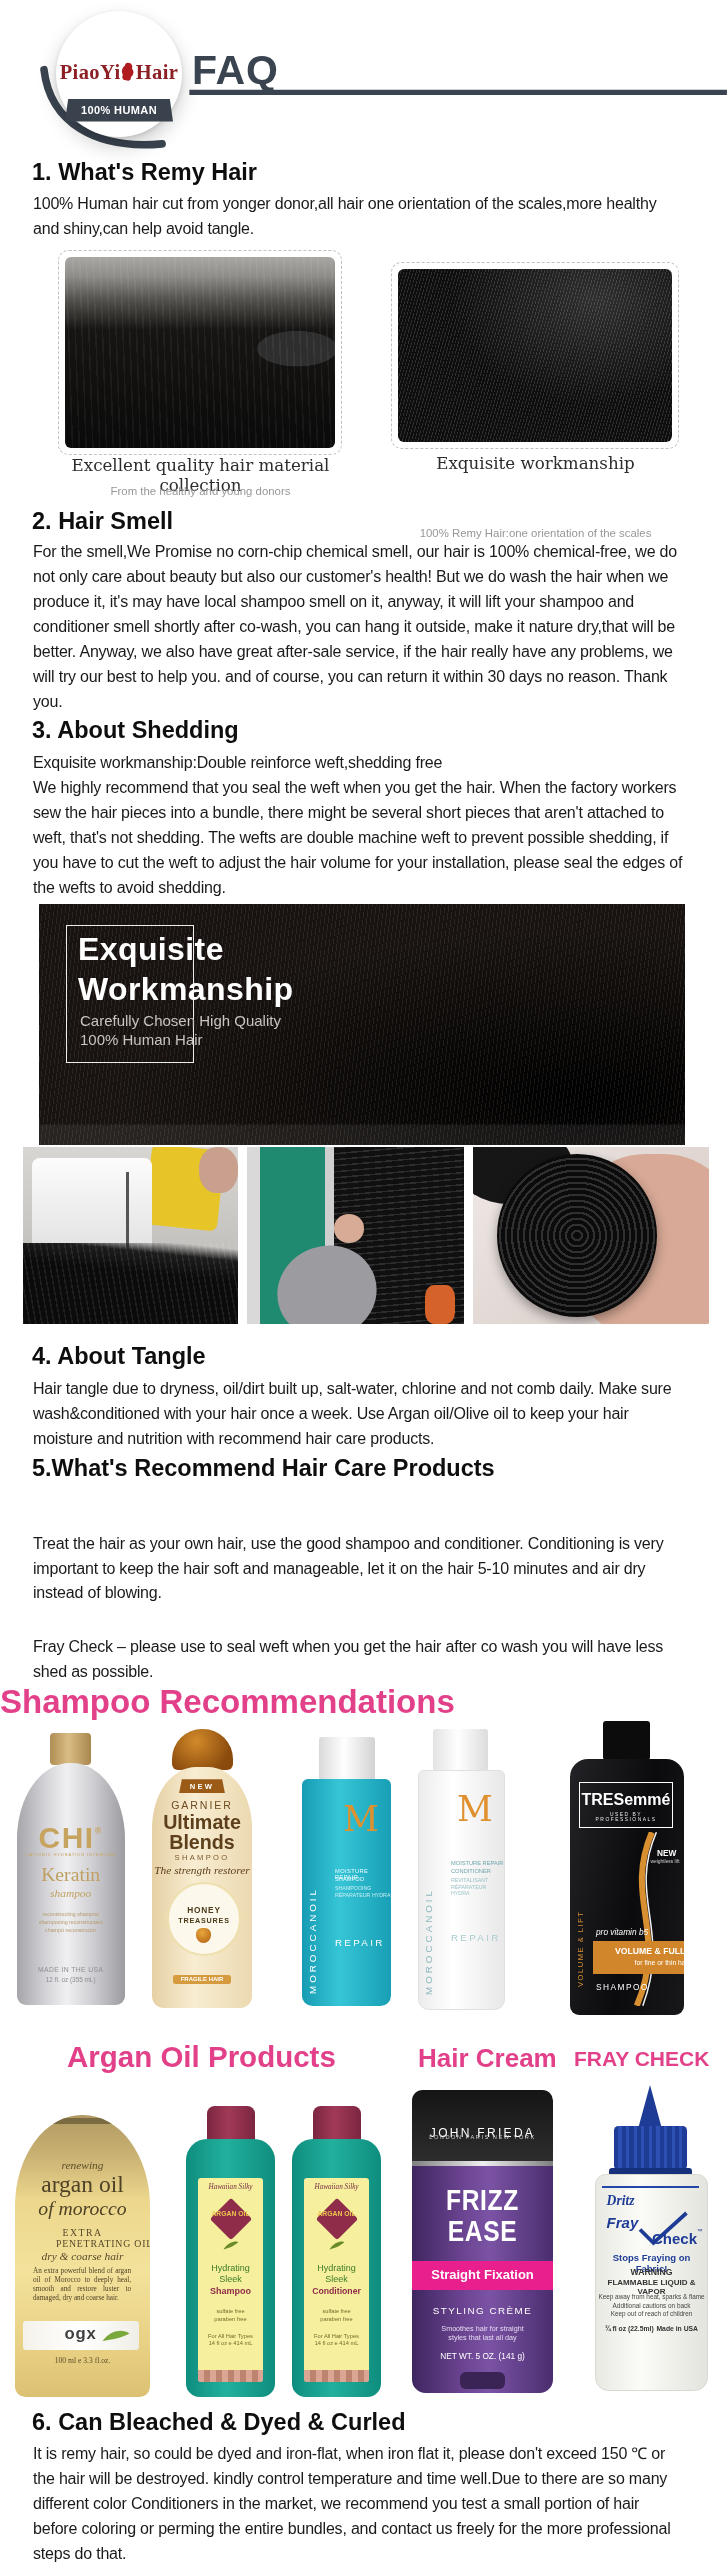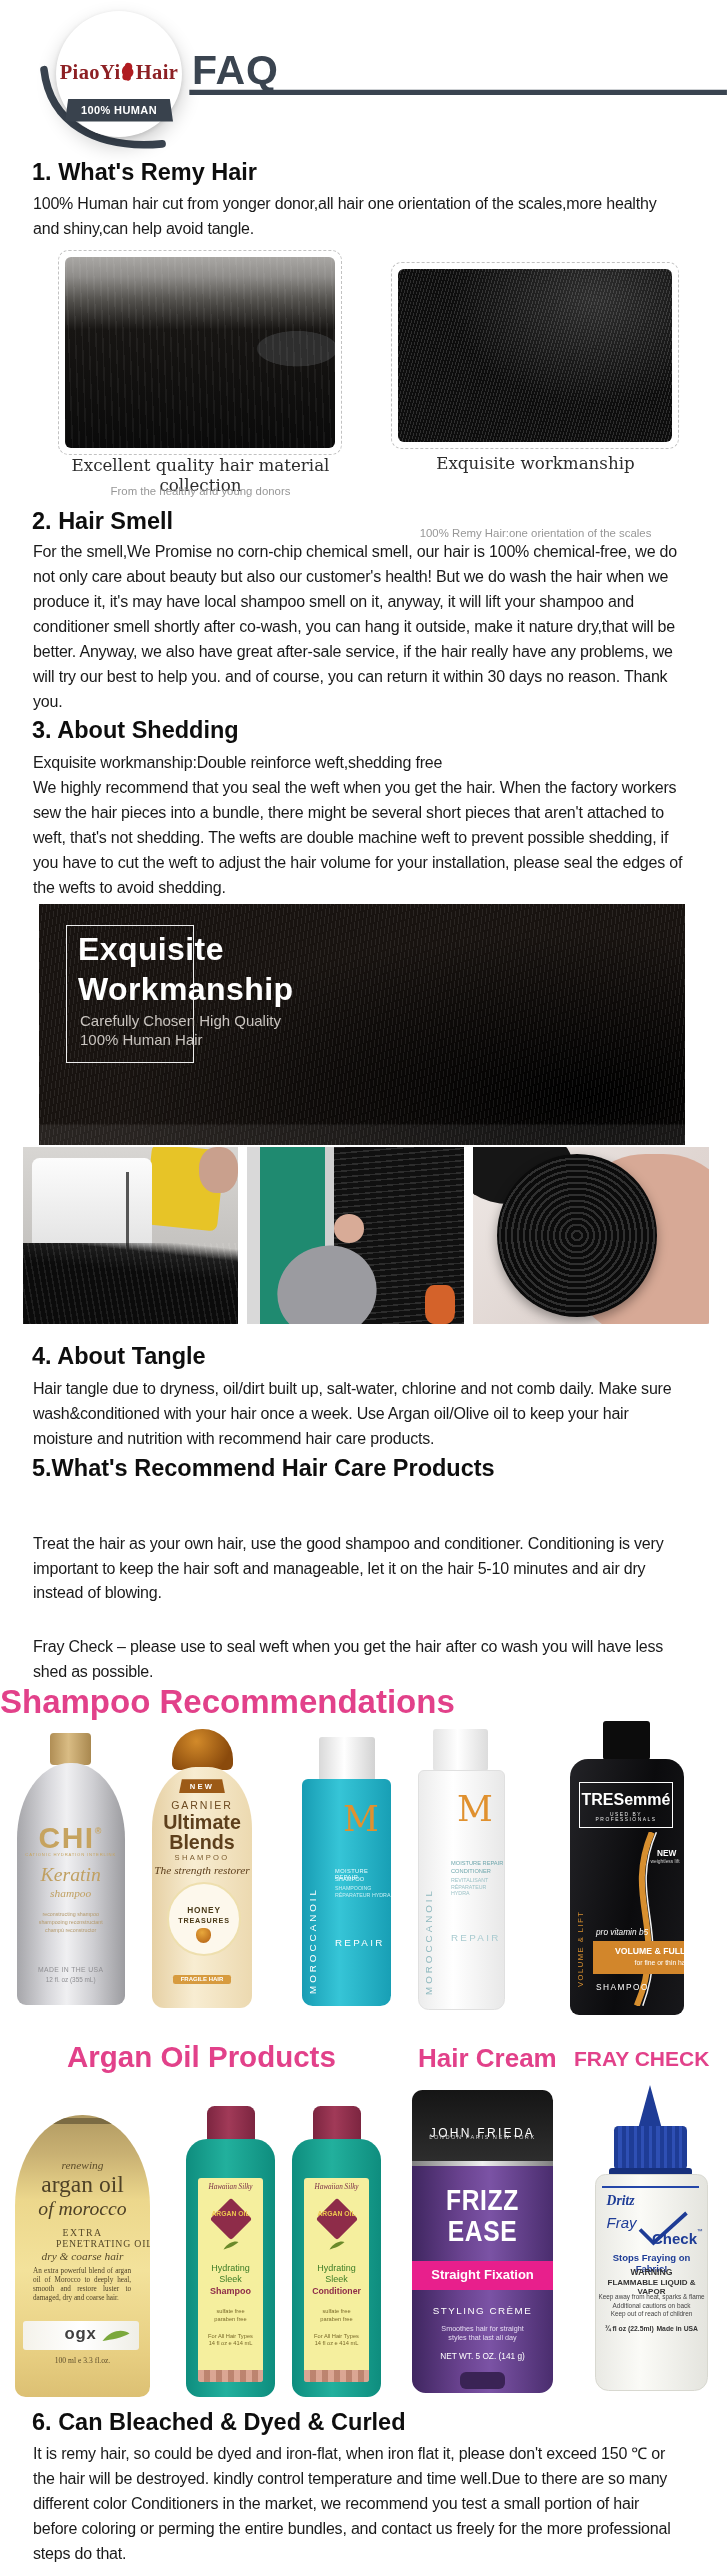--- a/index.html
+++ b/index.html
@@ -123,21 +123,21 @@
   <div class="p-sec p-tight" style="top:1532px">Treat the hair as your own hair, use the good shampoo and conditioner. Conditioning is very important to keep the hair soft and manageable, let it on the hair 5-10 minutes and air dry instead of  blowing.</div>
   <div class="p-sec p-tight" style="top:1635px">Fray Check – please use to seal weft when you get the hair after co wash you will have less shed as possible.</div>
 
   <div class="pinkh" style="left:0;top:1683px;width:727px;font-size:33px;">Shampoo  Recommendations</div>
 
   <div class="prod" style="left:16.7px;top:1733px;width:103px;height:273px;">
     <div class="abs" style="left:33px;top:0;width:41px;height:32px;background:linear-gradient(90deg,#b08e55,#d9bc84 45%,#a9884f);border-radius:3.8px;"></div>
     <div class="abs" style="left:0;top:30px;width:108px;height:242px;border-radius:53px 53px 9px 9px / 76px 76px 9px 9px;background:linear-gradient(90deg,#a6a6aa,#d6d6da 28%,#f0f0f2 46%,#cfcfd3 70%,#9c9ca0);">
       <div class="ctr" style="top:58px;font-size:30px;font-weight:700;color:#c6a35f;letter-spacing:1.5px;"><span>CHI</span><span style="font-size:9px;vertical-align:13.6px;">®</span></div>
       <div class="ctr" style="top:89px;font-size:4.2px;color:#c6a35f;letter-spacing:0.8px;">CATIONIC  HYDRATION  INTERLINK</div>
-      <div class="ctr" style="top:100px;font-family:'Liberation Serif',serif;font-style:italic;font-size:19.7px;color:#c0a062;">Keratin</div>
+      <div class="ctr" style="top:100px;font-family:'Liberation Serif',serif;font-size:19.7px;color:#c0a062;">Keratin</div>
       <div class="ctr" style="top:124px;font-family:'Liberation Serif',serif;font-style:italic;font-size:11.4px;color:#c0a062;">shampoo</div>
       <div class="ctr" style="top:148px;font-size:5.3px;color:#b49a6c;">reconstructing shampoo</div>
       <div class="ctr" style="top:156px;font-size:5.3px;color:#b49a6c;">shampooing reconstructant</div>
       <div class="ctr" style="top:164px;font-size:5.3px;color:#b49a6c;">champú reconstructor</div>
       <div class="ctr" style="top:203px;font-size:6.8px;color:#8e8e92;letter-spacing:0.4px;">MADE IN THE USA</div>
       <div class="ctr" style="top:213px;font-size:6.4px;color:#8e8e92;">12 fl. oz (355 mL)</div>
     </div>
   </div>
 
   <div class="prod" style="left:152px;top:1729px;width:100px;height:279px;">
@@ -298,21 +298,21 @@
   <div class="prod" style="left:589px;top:2085px;width:123px;height:309px;">
     <div class="abs" style="left:49px;top:0;width:0;height:0;border-left:12px solid transparent;border-right:12px solid transparent;border-bottom:44px solid #1e3c96;"></div>
     <div class="abs" style="left:25px;top:41px;width:73px;height:44px;border-radius:4.5px;background:repeating-linear-gradient(90deg,#1e3c96 0 4.5px,#2e4fb4 4.5px 7.6px);"></div>
     <div class="abs" style="left:19.7px;top:83px;width:83px;height:7.6px;background:#17307c;border-radius:3px;"></div>
     <div class="abs" style="left:6px;top:89px;width:111px;height:215px;border-radius:10.6px 10.6px 13.6px 13.6px;background:linear-gradient(90deg,#e9e9e4,#fbfbf7 40%,#e4e4de);border:0.8px solid #d8d8d0;overflow:hidden;">
       <div class="abs" style="left:6px;top:10.6px;width:97px;height:2.3px;background:#2446a8;"></div>
       <div class="abs" style="left:10.6px;top:18px;font-family:'Liberation Serif',serif;font-style:italic;font-size:13.6px;font-weight:700;color:#1e3c96;">Dritz</div>
       <svg class="abs" style="left:36px;top:35px;" width="58" height="36" viewBox="0 0 76 48">
           <path d="M10 26 L28 44 L72 4" stroke="#1e3c96" stroke-width="5" fill="none"></path>
         </svg>
-      <div class="abs" style="left:10.6px;top:39px;font-size:15px;font-weight:400;font-style:italic;color:#1e3c96;">Fray</div>
+      <div class="abs" style="left:10.6px;top:39px;font-size:15px;font-weight:700;font-style:italic;color:#1e3c96;">Fray</div>
       <div class="abs" style="left:56px;top:55px;font-size:15px;font-weight:700;color:#1e3c96;">Check</div>
       <div class="abs" style="right:4.5px;top:53px;font-size:6px;color:#1e3c96;">™</div>
       <div class="ctr" style="top:77px;font-size:9.5px;font-weight:700;color:#1e3c96;">Stops Fraying on Fabric!</div>
       <div class="ctr" style="top:92px;font-size:8.7px;font-weight:700;color:#333;">WARNING</div>
       <div class="ctr" style="top:103px;font-size:8px;font-weight:700;color:#333;">FLAMMABLE LIQUID &amp; VAPOR</div>
       <div class="ctr" style="top:118px;font-size:6.4px;color:#444;">Keep away from heat, sparks &amp; flame</div>
       <div class="ctr" style="top:127px;font-size:6.4px;color:#444;">Additional cautions on back</div>
       <div class="ctr" style="top:135px;font-size:6.4px;color:#444;">Keep out of reach of children</div>
       <div class="abs" style="left:9px;top:150px;font-size:6.8px;font-weight:700;color:#333;">¾ fl oz (22.5ml)</div>
       <div class="abs" style="right:9px;top:150px;font-size:6.8px;font-weight:700;color:#333;">Made in USA</div>

